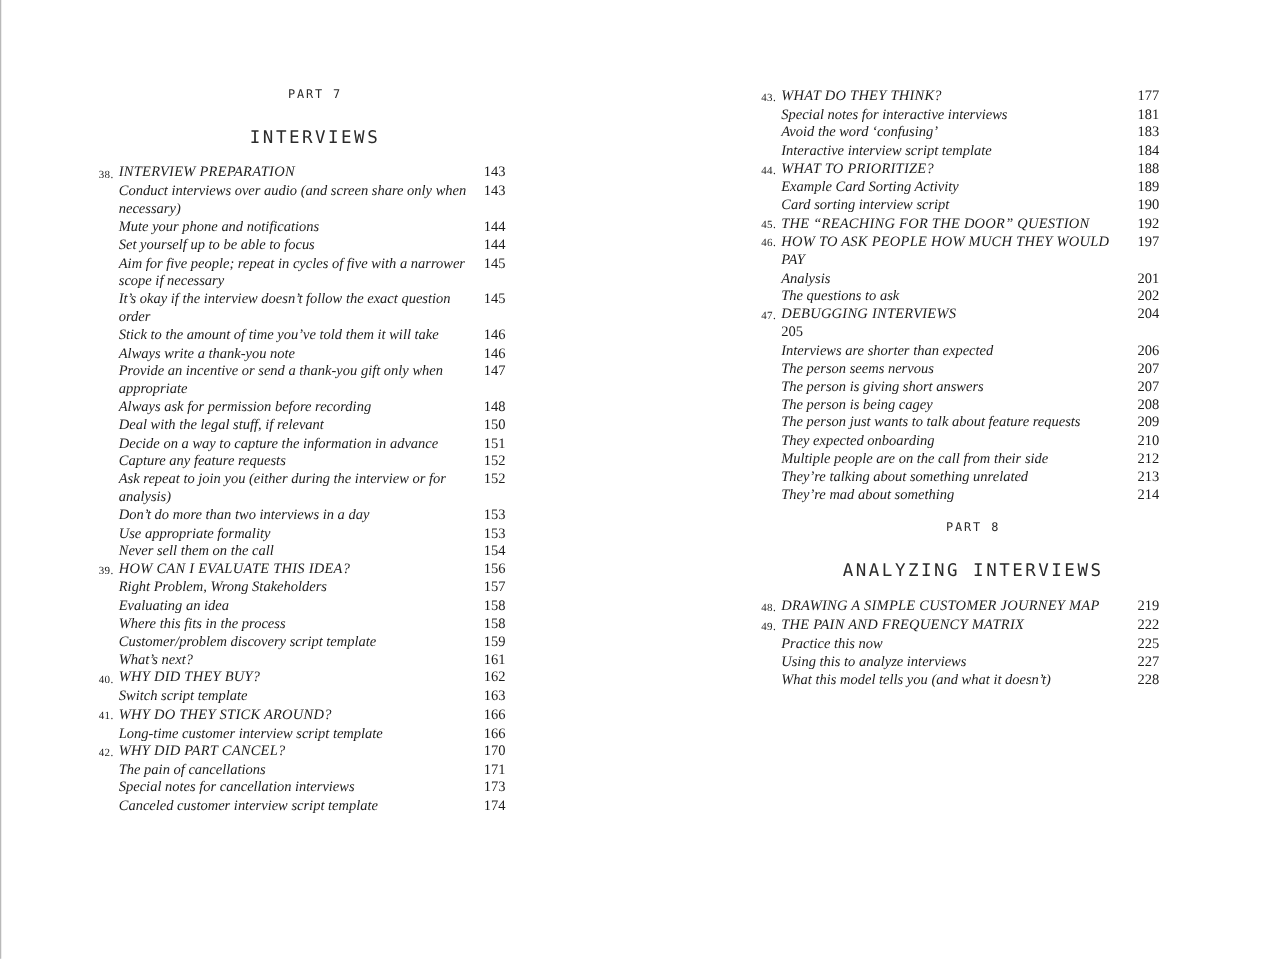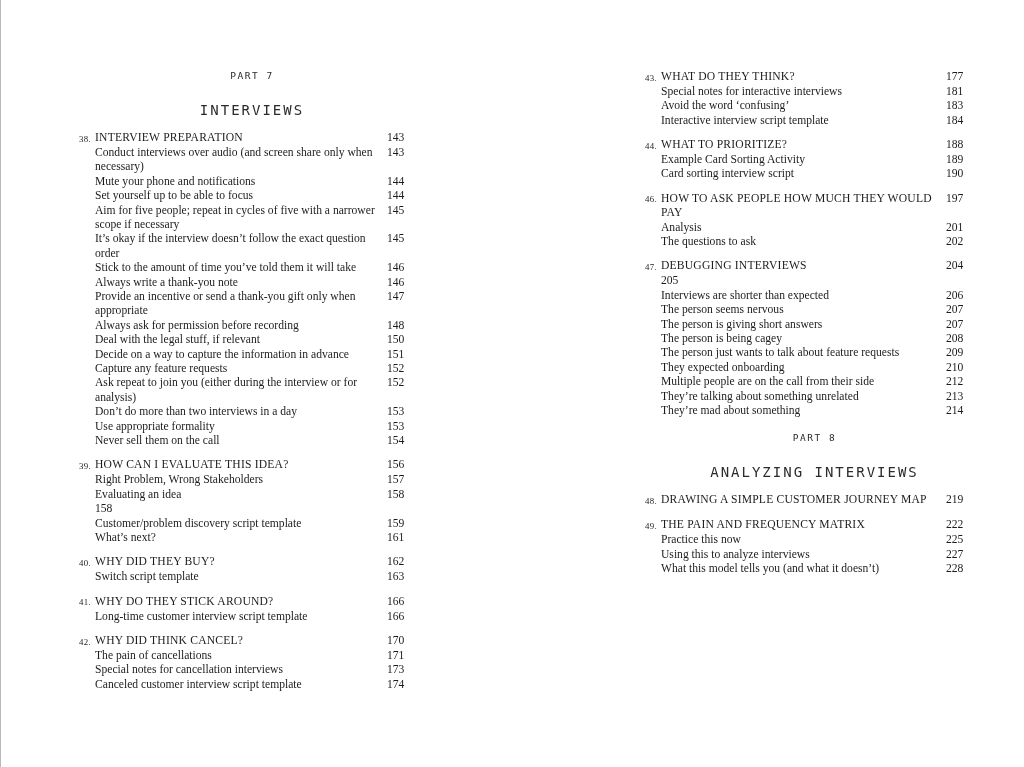--- a/index.html
+++ b/index.html
@@ -21,21 +21,21 @@
     width:940px;height:767px;
     border-left:1px solid var(--edge);
   }
   .toc-col{
     position:absolute;
     top:70px;
     font-size:11.6px;
     line-height:14.4px;
   }
   .toc-col.left{left:78px;width:330px;}
-  .toc-col.right{left:644px;width:323px;}
+  .toc-col.right{left:608px;width:323px;}
 
   .part-header{
     text-align:center;
     padding-left:16px;
     font-family:"DejaVu Sans Mono", monospace;
     color:#2b2b2b;
     margin-bottom:12px;
   }
   .toc-col .chapter + .part-header{margin-top:14px;}
   .part-kicker{
@@ -43,38 +43,39 @@
     letter-spacing:1.5px;
     line-height:12px;
   }
   .part-title{
     font-size:14px;
     letter-spacing:2px;
     line-height:17px;
     margin-top:20px;
   }
 
-  .chapter{margin-top:10px;}
+  .chapter{}
   .toc-col > .chapter:first-child,
   .part-header + .chapter{margin-top:0;}
 
   .row{
     display:flex;
     align-items:flex-start;
   }
   .chap-num{
     flex:0 0 16px;
     font-size:8.8px;
     line-height:14.4px;
     letter-spacing:0.3px;
     padding-top:0.5px;
   }
   .row .txt{
     flex:1 1 auto;
     padding-right:5px;
+    font-style:italic;
   }
   .chapter-title-text{letter-spacing:0.2px;}
   .row .pg{
     flex:0 0 auto;
     min-width:22px;
     text-align:left;
     white-space:nowrap;
   }
   .sub-row{padding-left:16px;}
 </style>
@@ -166,20 +167,21 @@
         </div>
         <div class="row sub-row">
           <span class="txt">Right Problem, Wrong Stakeholders</span>
           <span class="pg">157</span>
         </div>
         <div class="row sub-row">
           <span class="txt">Evaluating an idea</span>
           <span class="pg">158</span>
         </div>
         <div class="row sub-row">
+          <span class="txt">Where this fits in the process</span>
           <span class="pg">158</span>
         </div>
         <div class="row sub-row">
           <span class="txt">Customer/problem discovery script template</span>
           <span class="pg">159</span>
         </div>
         <div class="row sub-row">
           <span class="txt">What’s next?</span>
           <span class="pg">161</span>
         </div>
@@ -202,21 +204,21 @@
           <span class="pg">166</span>
         </div>
         <div class="row sub-row">
           <span class="txt">Long-time customer interview script template</span>
           <span class="pg">166</span>
         </div>
       </div>
       <div class="chapter">
         <div class="row chapter-row">
           <span class="chap-num">42.</span>
-          <span class="txt chapter-title-text">WHY DID THINK CANCEL?</span>
+          <span class="txt chapter-title-text">WHY DID PART CANCEL?</span>
           <span class="pg">170</span>
         </div>
         <div class="row sub-row">
           <span class="txt">The pain of cancellations</span>
           <span class="pg">171</span>
         </div>
         <div class="row sub-row">
           <span class="txt">Special notes for cancellation interviews</span>
           <span class="pg">173</span>
         </div>
@@ -256,20 +258,27 @@
           <span class="txt">Example Card Sorting Activity</span>
           <span class="pg">189</span>
         </div>
         <div class="row sub-row">
           <span class="txt">Card sorting interview script</span>
           <span class="pg">190</span>
         </div>
       </div>
       <div class="chapter">
         <div class="row chapter-row">
+          <span class="chap-num">45.</span>
+          <span class="txt chapter-title-text">THE “REACHING FOR THE DOOR” QUESTION</span>
+          <span class="pg">192</span>
+        </div>
+      </div>
+      <div class="chapter">
+        <div class="row chapter-row">
           <span class="chap-num">46.</span>
           <span class="txt chapter-title-text">HOW TO ASK PEOPLE HOW MUCH THEY WOULD PAY</span>
           <span class="pg">197</span>
         </div>
         <div class="row sub-row">
           <span class="txt">Analysis</span>
           <span class="pg">201</span>
         </div>
         <div class="row sub-row">
           <span class="txt">The questions to ask</span>

